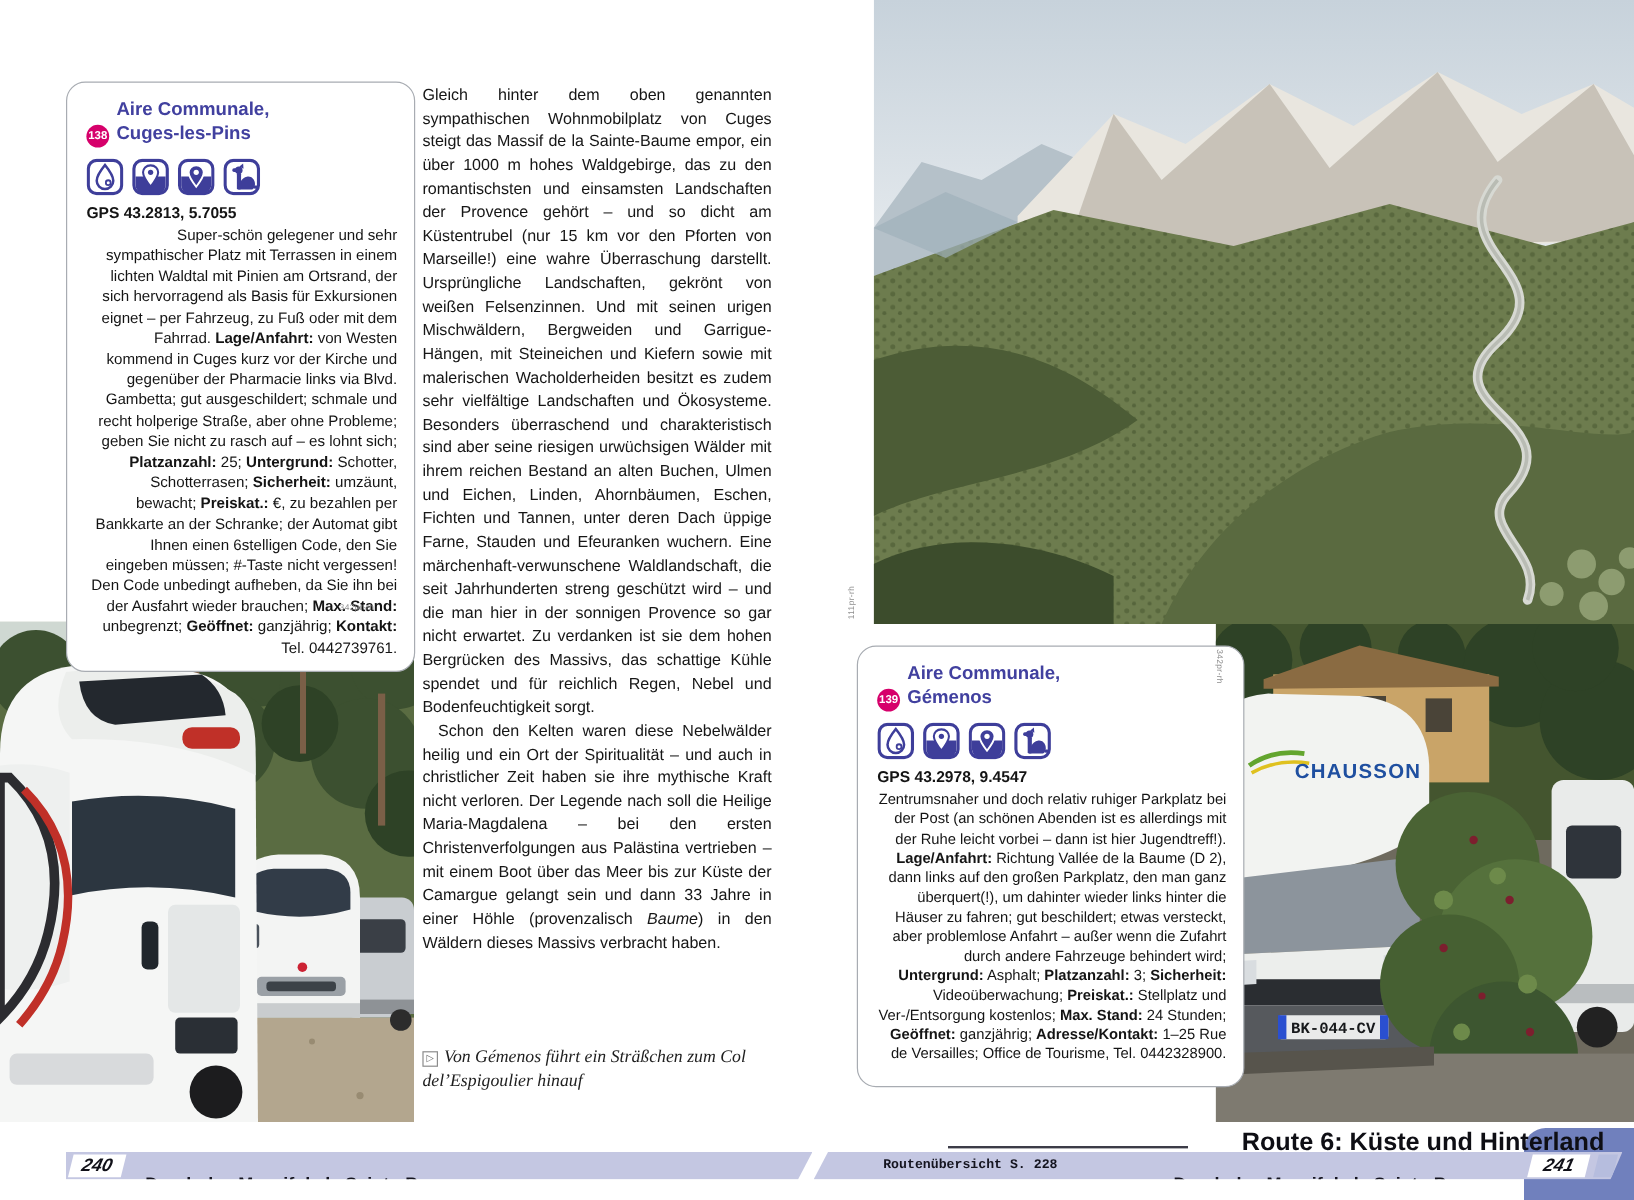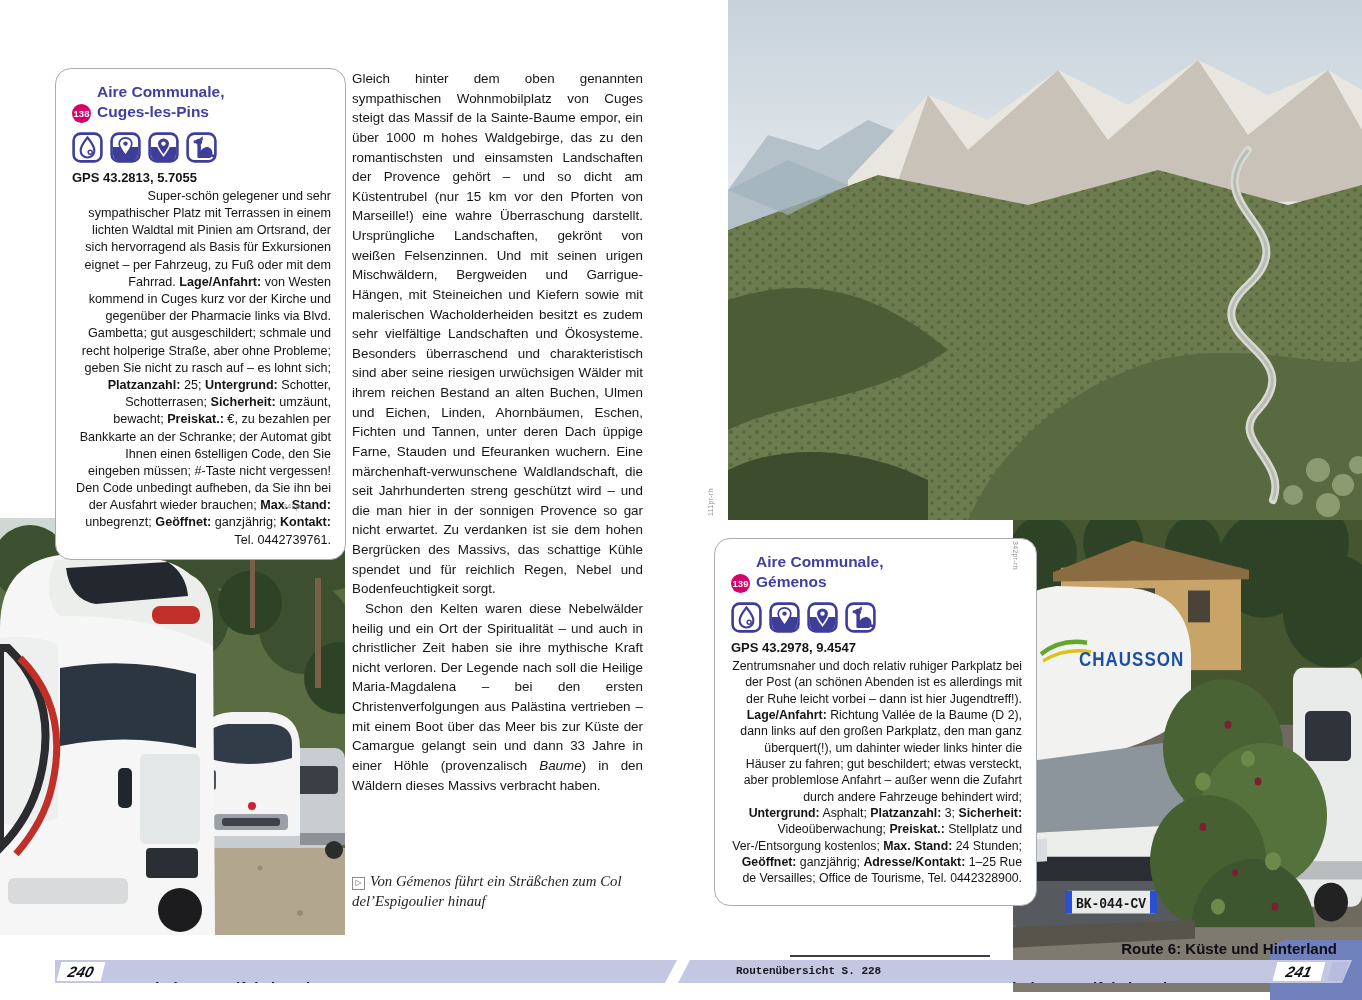--- a/index.html
+++ b/index.html
@@ -47,21 +47,21 @@
   .pagenum-box{position:absolute;top:2px;height:19px;background:#fff;transform:skewX(-14deg);
                display:flex;align-items:center;justify-content:center;z-index:4;}
   .pagenum-box span{transform:skewX(0deg);font-weight:bold;font-style:italic;font-size:15px;color:#101018;}
   .band-title{position:absolute;top:16px;height:23px;line-height:23px;font-weight:bold;
               font-size:15px;color:#14141f;white-space:nowrap;}
   .band-plain{position:absolute;top:0;height:23px;line-height:23px;font-weight:bold;font-size:11px;
               color:#14141f;white-space:nowrap;font-family:Liberation Mono, monospace;}
   .light-quad{position:absolute;top:2px;width:16px;height:19px;background:#b6bdde;transform:skewX(-14deg);}
   .corner-tab{position:absolute;left:1270px;top:940px;width:92px;height:60px;background:#7080bd;
               border-top-left-radius:18px;z-index:2;}
-  .route-header{position:absolute;top:940px;right:25px;font-weight:bold;font-size:15px;color:#0e0e14;
+  .route-header{position:absolute;top:940px;right:25px;font-weight:bold;font-size:21px;color:#0e0e14;
                 z-index:5;white-space:nowrap;}
   .route-line{position:absolute;left:790px;top:955px;width:200px;height:2px;background:#3c3c48;z-index:5;}
 </style>
 </head>
 <body>
 
 <div class="infobox" style="left:55px;top:68px;width:291px;min-height:440px;">
   <div class="box-head">
     <span class="badge">138</span>
     <span class="box-title">
@@ -274,21 +274,21 @@
       <rect x="140" y="236" width="60" height="90" rx="6" fill="#e4e7e7"></rect>
       <rect x="146" y="330" width="52" height="30" rx="4" fill="#2a2f35"></rect>
       <rect x="118" y="250" width="14" height="40" rx="5" fill="#20262c"></rect>
       <rect x="8" y="360" width="120" height="26" rx="6" fill="#d8dadc"></rect>
       <circle cx="180" cy="392" r="22" fill="#1c1c1e"></circle>
     </g>
   </svg>
 </div>
 <div class="credit-h" style="left:283px;top:503px;">342pr-rh</div>
 
-<div class="photo" style="left:1013px;top:520px;width:349px;height:472px;">
+<div class="photo" style="left:1013px;top:520px;width:349px;height:415px;">
   <svg viewBox="0 0 349 415" preserveAspectRatio="none">
     <rect x="0" y="0" width="349" height="415" fill="#6e6a5e"></rect>
     <rect x="0" y="0" width="349" height="180" fill="#44552f"></rect>
     <g fill="#2e4226">
       <circle cx="30" cy="30" r="34"></circle>
         <circle cx="100" cy="20" r="30"></circle>
         <circle cx="250" cy="40" r="46"></circle>
       <circle cx="320" cy="80" r="50"></circle>
         <circle cx="300" cy="20" r="36"></circle>
         <circle cx="180" cy="25" r="28"></circle>

